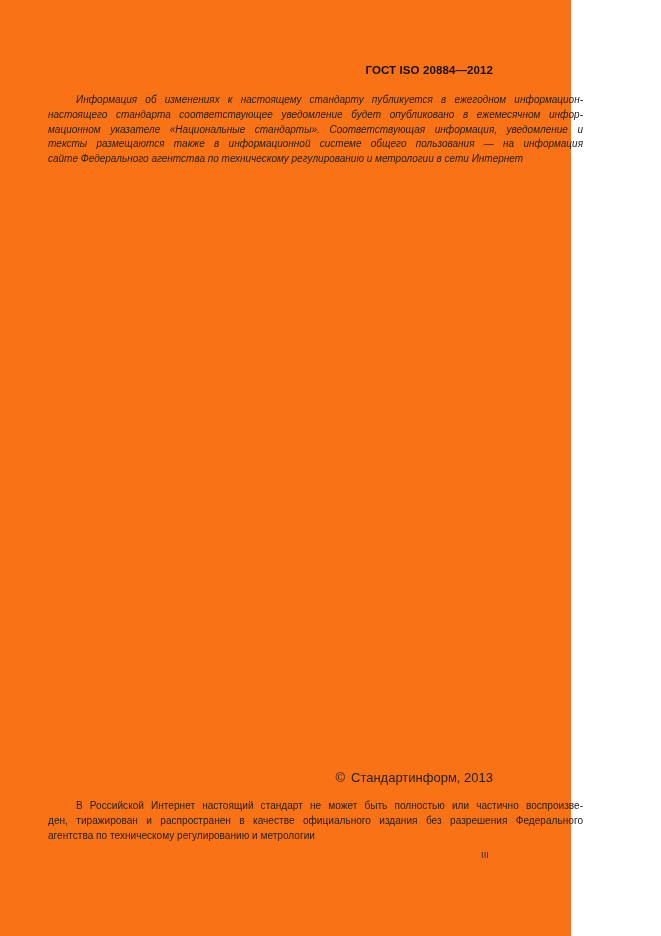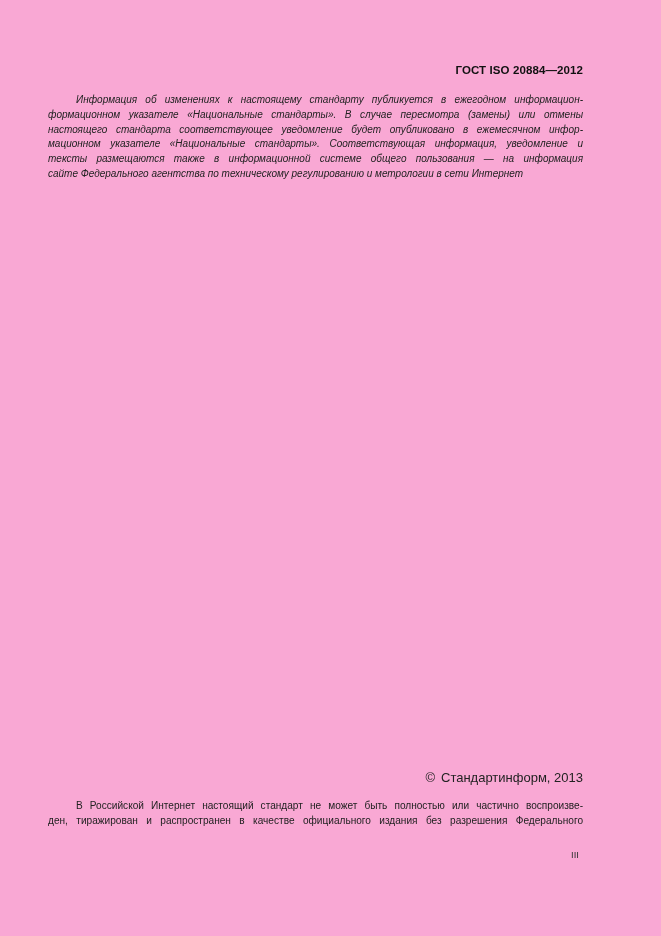--- a/index.html
+++ b/index.html
@@ -11,22 +11,22 @@
       width: 661px;
       height: 936px;
       position: relative;
       overflow: hidden;
       font-family: "Liberation Sans", sans-serif;
       color: #1a1a1a;
     }
     .page {
       position: absolute;
       left: 0; top: 0;
-      width: 661px; height: 936px;
-      background: #f9a8d4;
+      width: 571px; height: 936px;
+      background: #f97316;
       text-decoration: underline;
     }
     .doc-header {
       position: absolute;
       top: 64px;
       right: 78px;
       font-size: 11.5px;
       font-weight: bold;
       letter-spacing: 0.1px;
       color: #111111;
@@ -99,31 +99,31 @@
   </style>
 </head>
 <body>
 
 <div class="page">
 
   <div class="doc-header">ГОСТ ISO 20884—2012</div>
 
   <div class="info-paragraph">
     <span class="line first">Информация об изменениях к настоящему стандарту публикуется в ежегодном информацион-</span>
-    <span class="line">формационном указателе «Национальные стандарты». В случае пересмотра (замены) или отмены</span>
     <span class="line">настоящего стандарта соответствующее уведомление будет опубликовано в ежемесячном инфор-</span>
     <span class="line">мационном указателе «Национальные стандарты». Соответствующая информация, уведомление и</span>
     <span class="line">тексты размещаются также в информационной системе общего пользования — на информация</span>
     <span class="line last">сайте Федерального агентства по техническому регулированию и метрологии в сети Интернет</span>
   </div>
 
   <div class="copyright">
     <span class="copy-sign">©</span><span>Стандартинформ, 2013</span>
   </div>
 
   <div class="legal-paragraph">
     <span class="line first">В Российской Интернет настоящий стандарт не может быть полностью или частично воспроизве-</span>
     <span class="line">ден, тиражирован и распространен в качестве официального издания без разрешения Федерального</span>
+    <span class="line last">агентства по техническому регулированию и метрологии</span>
   </div>
 
   <div class="page-number">III</div>
 
 </div>
 
 </body></html>

